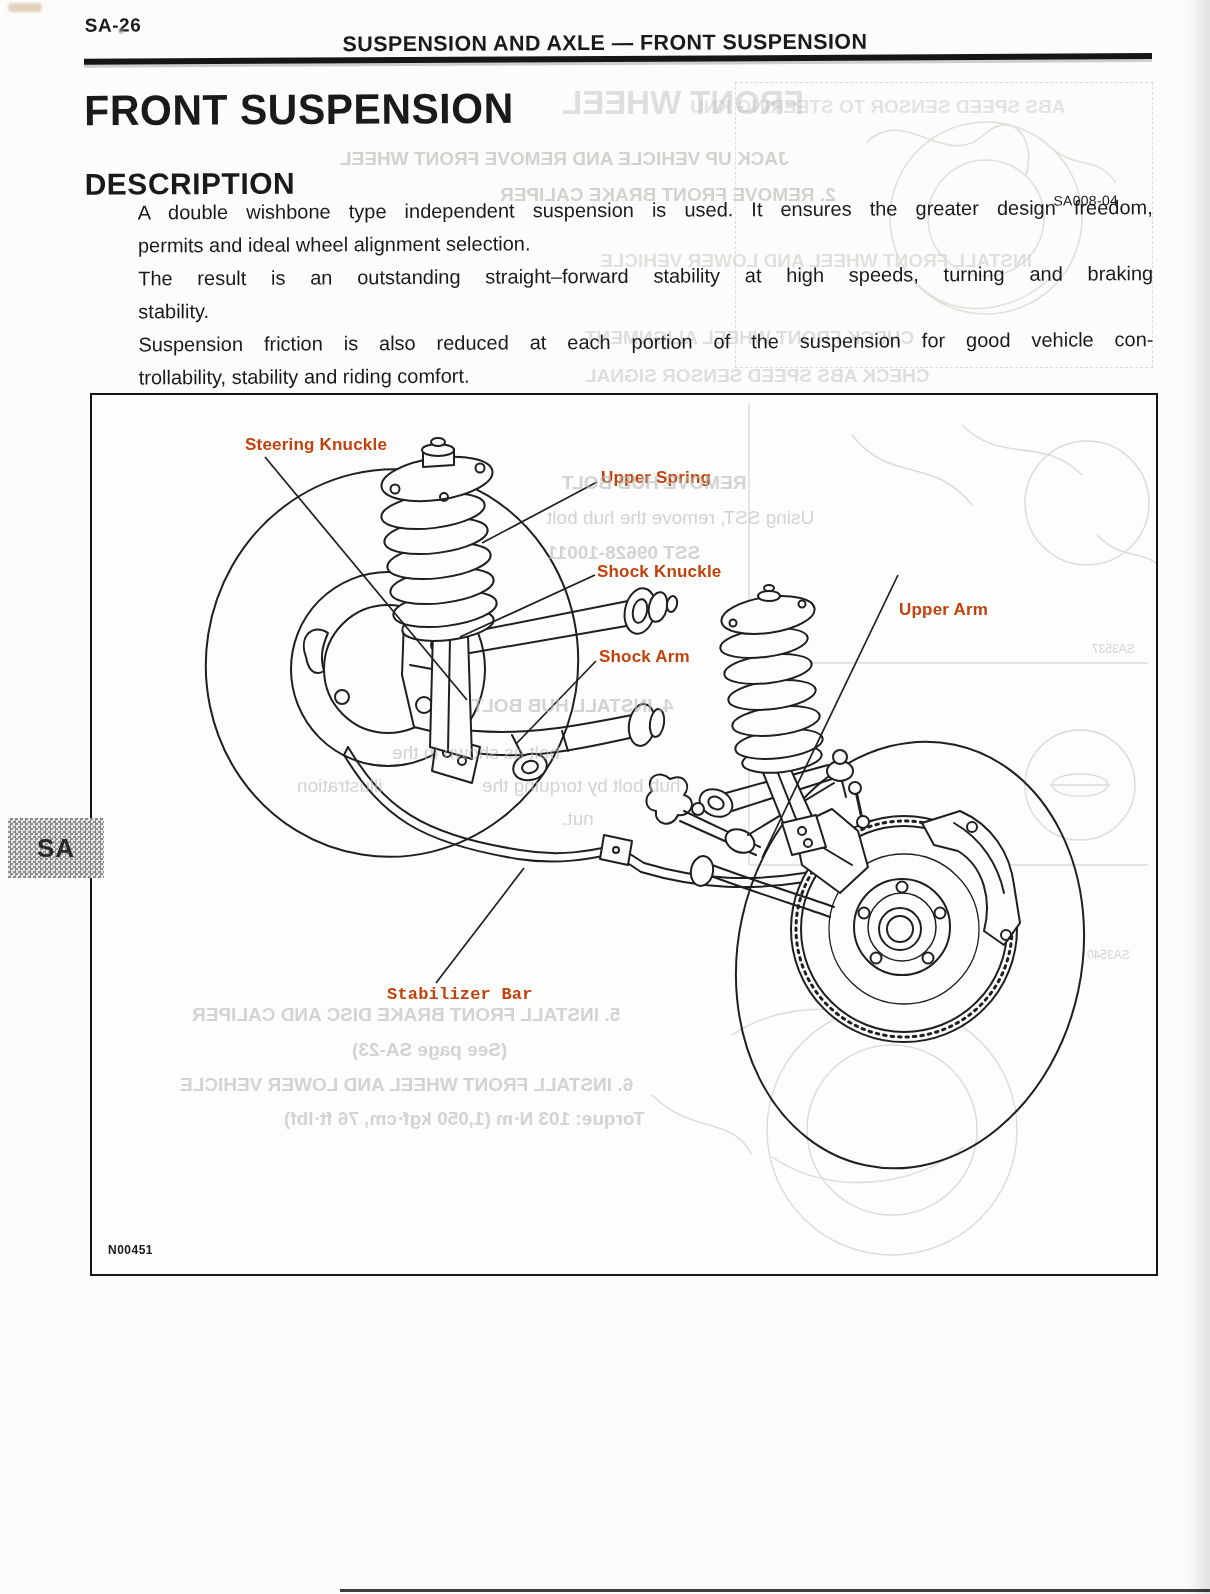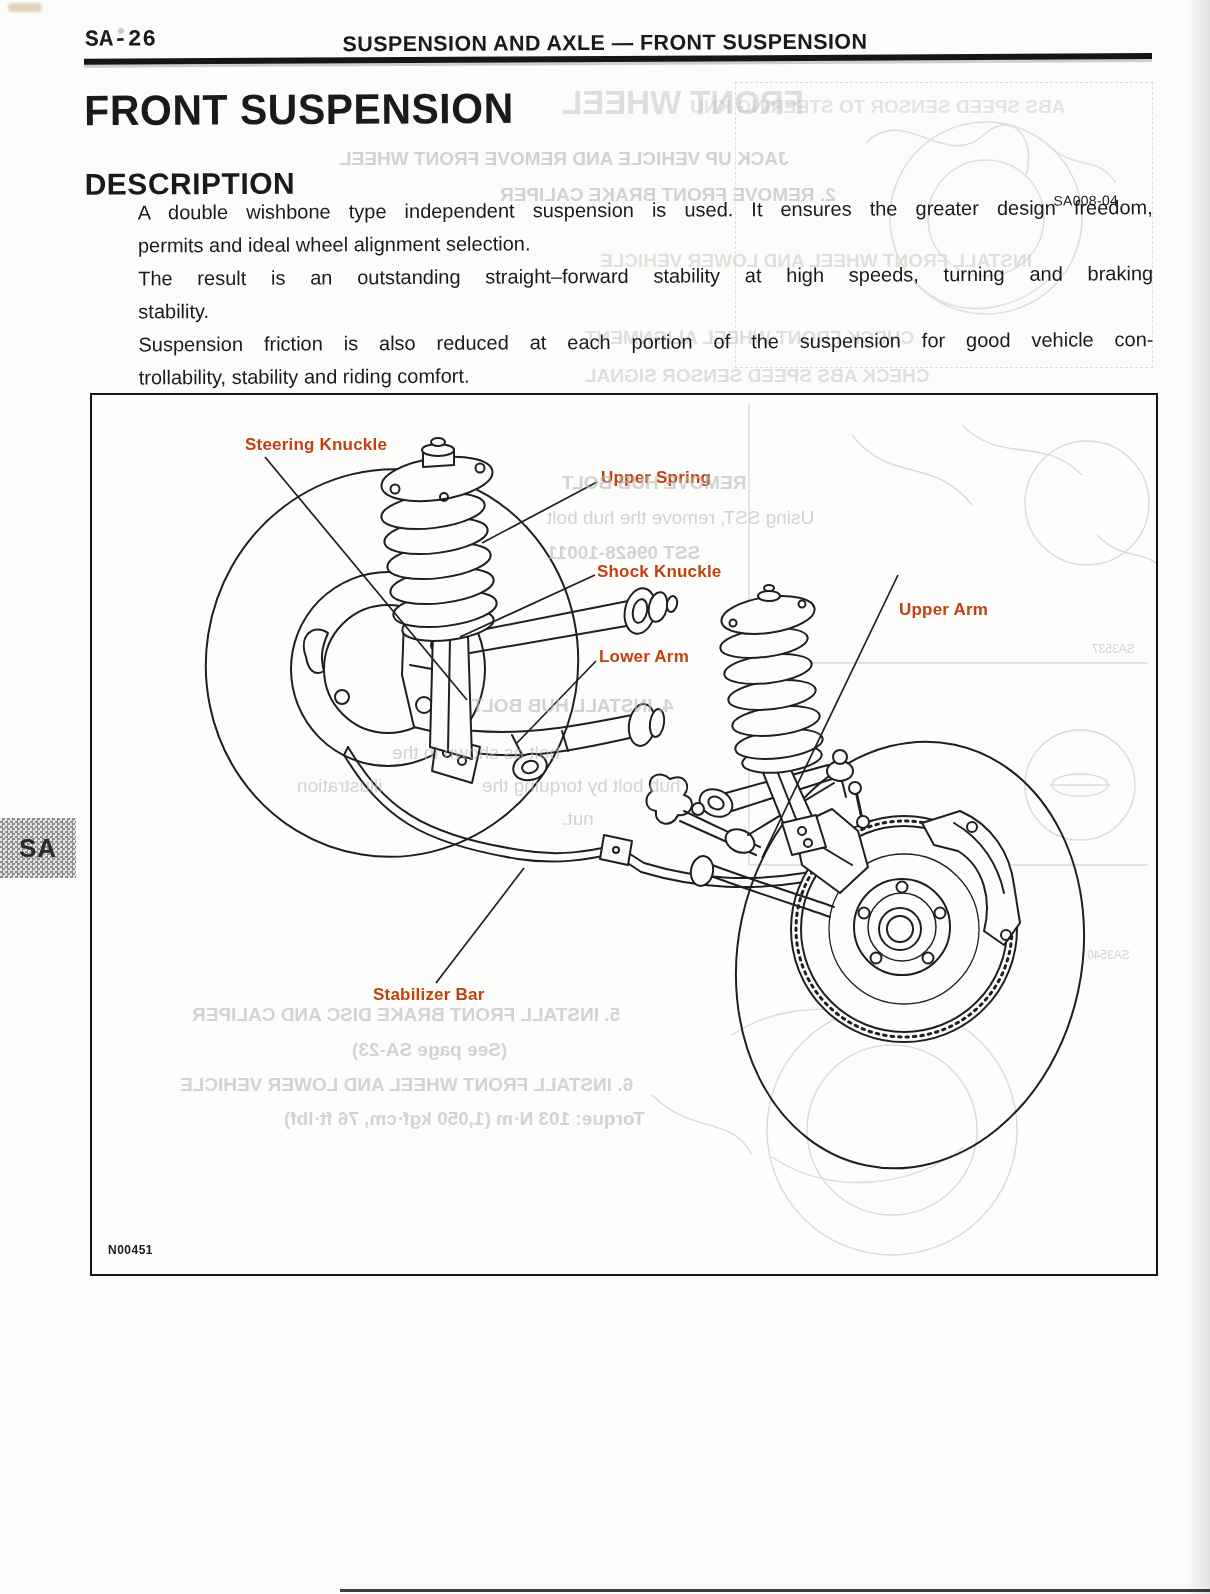--- a/index.html
+++ b/index.html
@@ -5,21 +5,21 @@
   html,body{margin:0;padding:0;}
   body{
     width:1210px;height:1594px;position:relative;overflow:hidden;
     background:#fcfcfa;
     font-family:"Liberation Sans","DejaVu Sans",sans-serif;
     color:#1a1a1a;
   }
   .abs{position:absolute;}
   
   .topblock{position:absolute;left:0;top:0;width:1210px;height:400px;transform:rotate(-0.3deg);transform-origin:600px 60px;}
-  .page-num{left:85px;top:24px;font-size:23px;font-weight:bold;letter-spacing:.5px;font-family:Liberation Mono, monospace;}
+  .page-num{left:85px;top:12px;font-size:19px;font-weight:bold;letter-spacing:.5px;}
   .running-header{left:150px;top:31px;width:910px;text-align:center;font-size:21.5px;font-weight:bold;letter-spacing:.4px;}
   .rule{left:84px;top:56px;width:1068px;height:6px;background:#161616;box-shadow:0 3px 0 rgba(120,120,120,.35);}
   .page-title{left:84px;top:84px;font-size:41px;font-weight:bold;letter-spacing:.5px;transform:scaleY(1.04);transform-origin:left top;}
   .section-heading{left:84px;top:165px;font-size:30px;font-weight:bold;letter-spacing:.5px;}
   .figure-code{left:1020px;top:195px;width:130px;text-align:center;font-size:14px;font-weight:normal;letter-spacing:.3px;}
   
   .desc{left:137px;top:194px;width:1015px;font-size:20px;line-height:33px;}
   .desc .jline{text-align:justify;text-align-last:justify;}
   .desc .lline{text-align:left;}
   
@@ -28,21 +28,21 @@
   .fig-label{position:absolute;font-size:17px;font-weight:600;letter-spacing:.2px;color:#c2410c;white-space:nowrap;}
   .fig-num{position:absolute;left:16px;top:848px;font-size:12px;font-weight:bold;letter-spacing:.5px;}
   
   .ghost{position:absolute;transform:scaleX(-1);color:#b5b9b4;opacity:.6;white-space:nowrap;filter:blur(.3px);}
   .g-bold{font-weight:bold;}
   .g-big{font-size:33px;font-weight:bold;opacity:.42;}
   .g-cap{font-size:19px;}
   .g-sm{font-size:12px;}
   .ghost-box{left:735px;top:82px;width:416px;height:284px;border:1px dashed #d9dad5;opacity:.9;}
   
-  .sa-tab{left:0;top:818px;width:76px;height:60px;
+  .sa-tab{left:8px;top:818px;width:96px;height:60px;
     background:repeating-conic-gradient(#8d8d8d 0% 25%, #e6e6e4 25% 50%) 0 0/5px 5px;
     display:flex;align-items:center;justify-content:center;}
   .sa-tab span{font-size:26px;font-weight:bold;color:#2a2a2a;letter-spacing:1px;}
   .edge-shade{right:0;top:0;width:24px;height:1594px;background:linear-gradient(to right,rgba(0,0,0,0),rgba(90,90,90,.16));}
   .bottom-line{left:340px;top:1589px;width:870px;height:3px;background:#1c1c1c;opacity:.85;}
   .speck1{left:8px;top:3px;width:34px;height:9px;background:#c9a07a;opacity:.45;border-radius:4px;filter:blur(1px);}
   .speck2{left:118px;top:28px;width:6px;height:6px;background:#9a9a96;opacity:.5;border-radius:50%;}
 </style>
 </head>
 <body>
@@ -244,23 +244,23 @@
       <line x1="503" y1="180" x2="368" y2="242"></line>
       <line x1="504" y1="266" x2="424" y2="349"></line>
       <line x1="806" y1="180" x2="670" y2="463"></line>
       <line x1="344" y1="588" x2="432" y2="473"></line>
     </g>
   </svg>
 
   <div class="fig-label" style="left:153px;top:40px;">Steering Knuckle</div>
   <div class="fig-label" style="left:509px;top:73px;">Upper Spring</div>
   <div class="fig-label" style="left:505px;top:167px;">Shock Knuckle</div>
-  <div class="fig-label" style="left:507px;top:252px;">Lower Arm</div>
+  <div class="fig-label" style="left:507px;top:252px;">Shock Arm</div>
   <div class="fig-label" style="left:807px;top:158px;margin-top:47px;">Upper Arm</div>
-  <div class="fig-label" style="left:281px;top:590px;">Stabilizer Bar</div>
+  <div class="fig-label" style="left:295px;top:590px;font-family:Liberation Mono, monospace;">Stabilizer Bar</div>
   <div class="fig-num">N00451</div>
 
   <div class="ghost g-cap g-bold" style="left:470px;top:77px;">REMOVE HUB BOLT</div>
   <div class="ghost g-cap" style="left:455px;top:112px;">Using SST, remove the hub bolt</div>
   <div class="ghost g-cap g-bold" style="left:455px;top:147px;">SST 09628-10011</div>
   <div class="ghost g-sm" style="left:1000px;top:247px;">SA3537</div>
   <div class="ghost g-cap g-bold" style="left:380px;top:300px;">4.  INSTALL HUB BOLT</div>
   <div class="ghost g-cap" style="left:300px;top:347px;">bolt as shown in the</div>
   <div class="ghost g-cap" style="left:205px;top:380px;">illustration</div>
   <div class="ghost g-cap" style="left:390px;top:380px;">hub bolt by torquing the</div>

